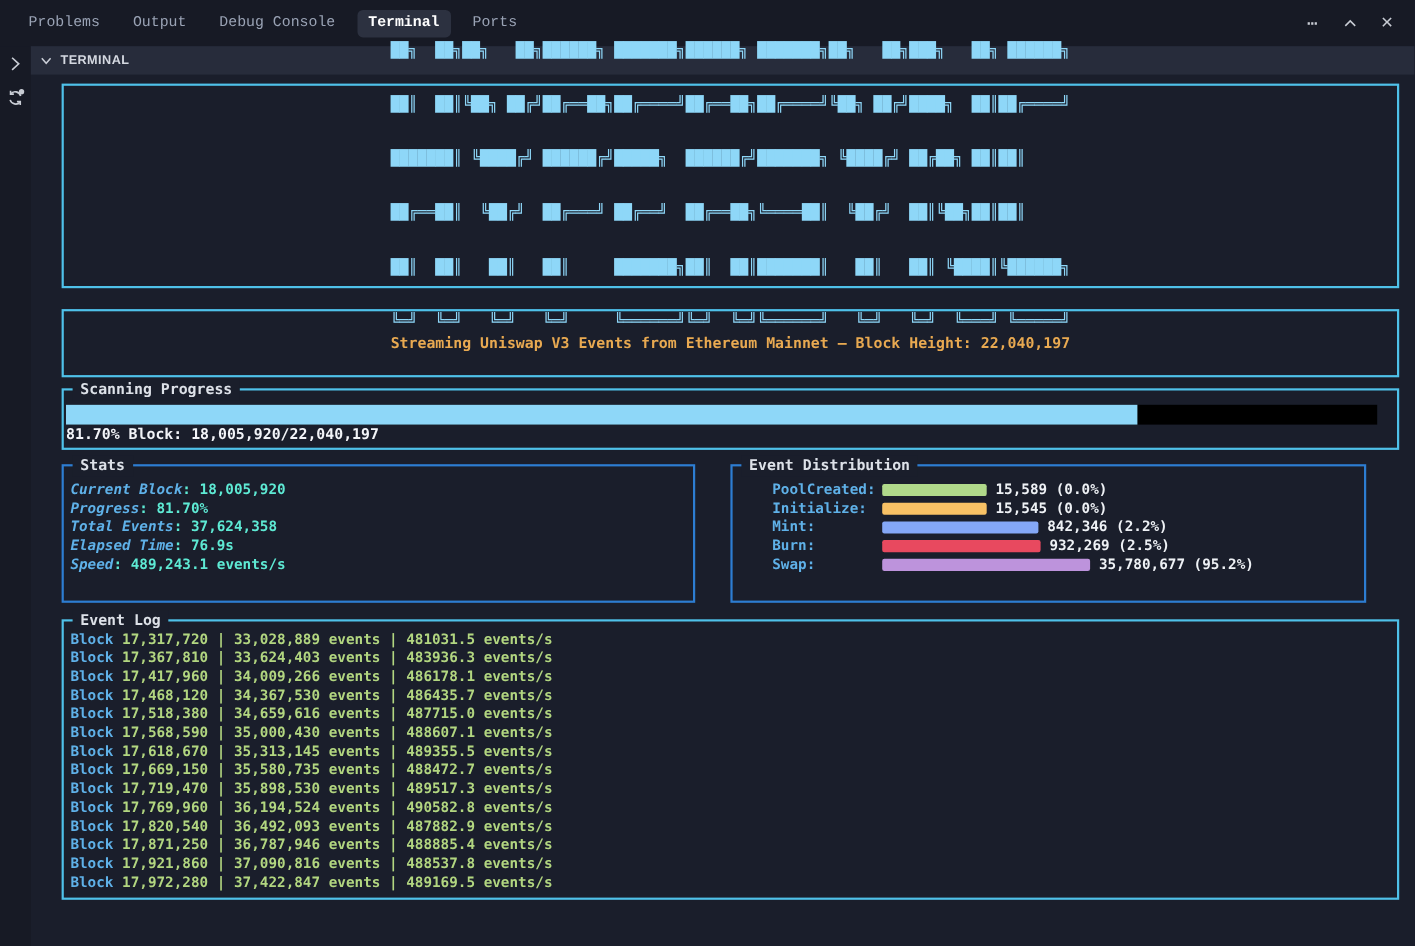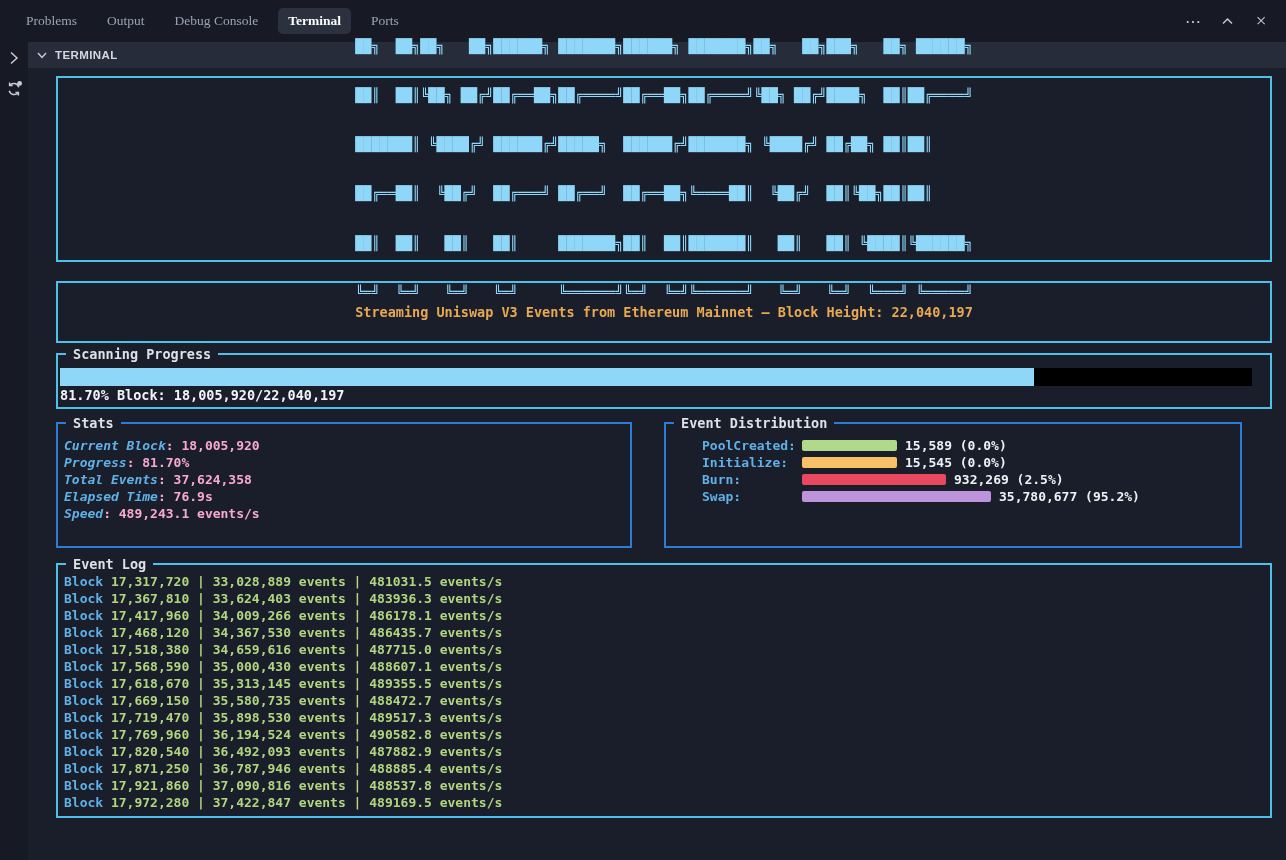--- a/index.html
+++ b/index.html
@@ -6,21 +6,21 @@
   html,body { margin:0; padding:0; }
   body {
     width:1286px; height:860px; overflow:hidden;
     background:#1a1e2b;
     font-family:"DejaVu Sans Mono", monospace;
   }
   
   .tabbar {
     height:42px; background:#171a25;
     display:flex; align-items:center; justify-content:space-between;
-    font-family:Liberation Serif, serif;
+    font-family:Liberation Mono, monospace;
   }
   .tabs { display:flex; gap:10px; margin-left:16px; }
   .tab {
     color:#9aa3b5; font-size:13.5px; padding:5px 10px; border-radius:5px;
     cursor:pointer; white-space:nowrap;
   }
   .tab.active { color:#ffffff; background:#2c3140; font-weight:bold; }
   .winctl { display:flex; gap:8px; margin-right:12px; align-items:center; color:#c8ccd4; }
   .winctl .ic {
     width:26px; height:26px; display:flex; align-items:center; justify-content:center;
@@ -56,21 +56,21 @@
   .pbar { height:18px; background:#000000; width:100%; }
   .pfill { height:100%; background:#8ed7f8; }
   .plabel { line-height:19px; font-size:13.5px; color:#f2f4f8; white-space:pre; }
   
   .mid-row { display:flex; margin-top:13px; gap:32px; }
   .sbox { position:relative; border:2px solid #2d7dd2; height:126px; padding:13px 6px 0 6px; }
   .stats-box { width:576px; }
   .dist-box  { width:578px;padding-left:36px; }
   .srow { line-height:17px; white-space:pre; }
   .blue  { color:#5fb1e8;font-style:italic; }
-  .white { color:#f9a8d4; }
+  .white { color:#5eead4; }
   .drow { display:flex; align-items:center; height:17px; }
   .dlabel { color:#5fb1e8; width:100px; flex:0 0 100px; white-space:pre; }
   .dbar { height:11px; border-radius:2px; flex:0 0 auto; }
   .dval { margin-left:8px; color:#eef1f5; white-space:pre;text-align:right; }
   
   .log-box { margin-top:15px; height:255px; padding:8px 6px 0 6px; }
   .lrow { line-height:17px; white-space:pre; }
   .lblock { color:#5fb1e8; }
   .lrest  { color:#b2d680; }
   svg { display:block; }
@@ -166,20 +166,25 @@
           <span class="legend">Event Distribution</span>
           <div class="drow">
             <span class="dlabel">PoolCreated:</span>
             <span class="dbar" style="width: 95px; background-color: rgb(176, 217, 138);"></span>
             <span class="dval">15,589 (0.0%)</span>
           </div>
           <div class="drow">
             <span class="dlabel">Initialize:</span>
             <span class="dbar" style="width: 95px; background-color: rgb(248, 193, 101);"></span>
             <span class="dval">15,545 (0.0%)</span>
+          </div>
+          <div class="drow">
+            <span class="dlabel">Mint:</span>
+            <span class="dbar" style="width: 142px; background-color: rgb(132, 167, 246);"></span>
+            <span class="dval">842,346 (2.2%)</span>
           </div>
           <div class="drow">
             <span class="dlabel">Burn:</span>
             <span class="dbar" style="width: 144px; background-color: rgb(232, 73, 95);"></span>
             <span class="dval">932,269 (2.5%)</span>
           </div>
           <div class="drow">
             <span class="dlabel">Swap:</span>
             <span class="dbar" style="width: 189px; background-color: rgb(189, 147, 220);"></span>
             <span class="dval">35,780,677 (95.2%)</span>

